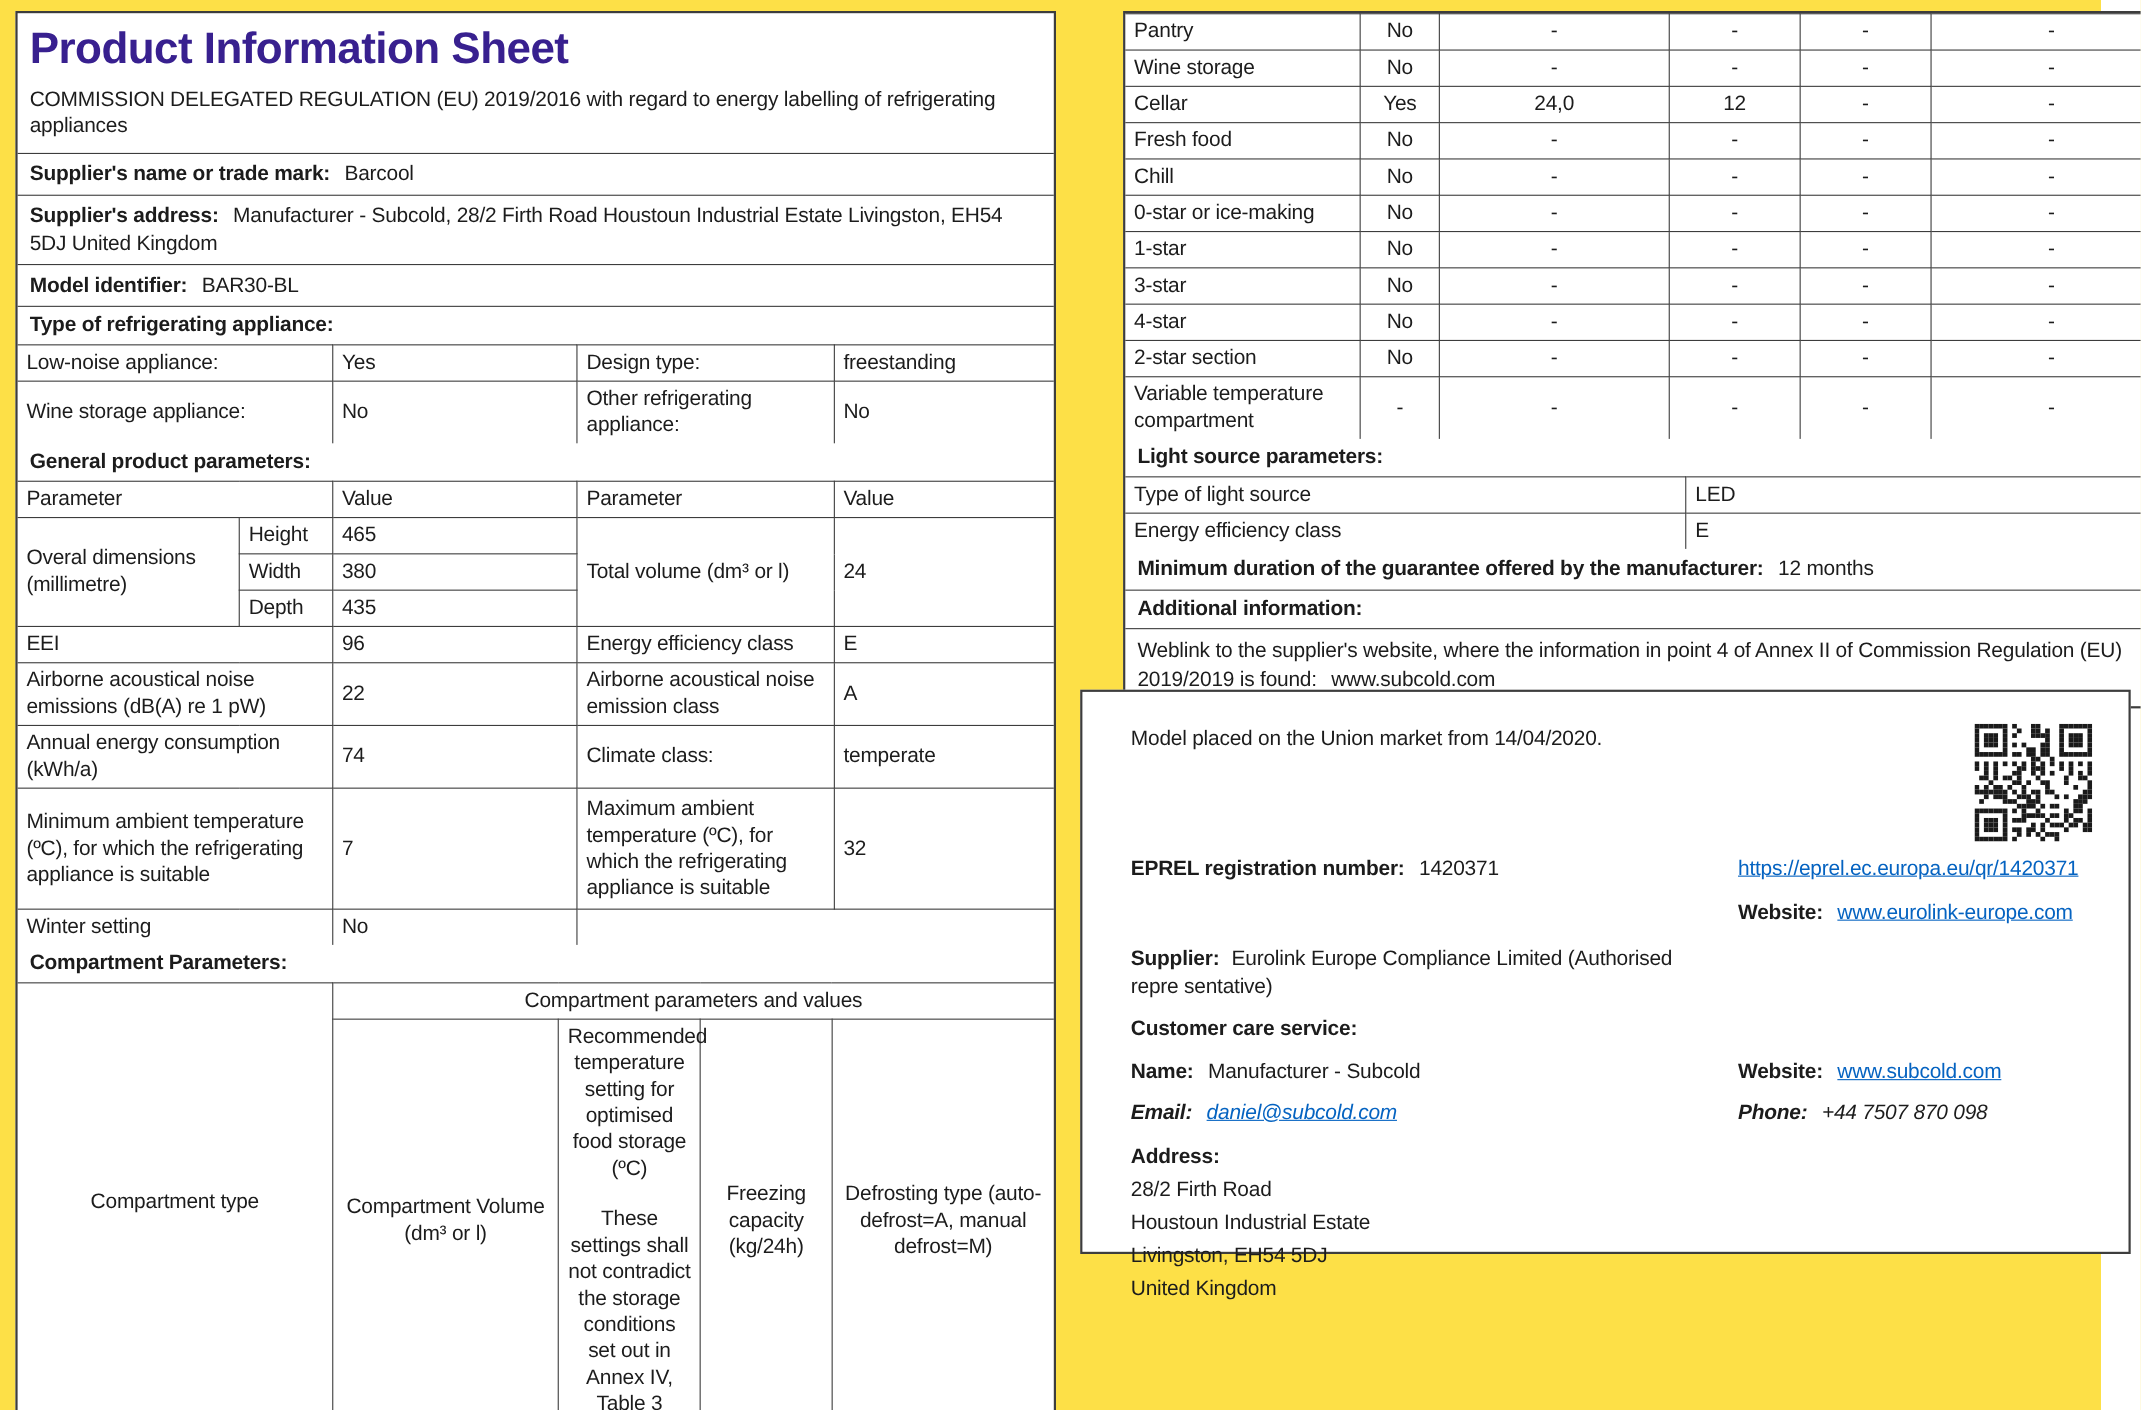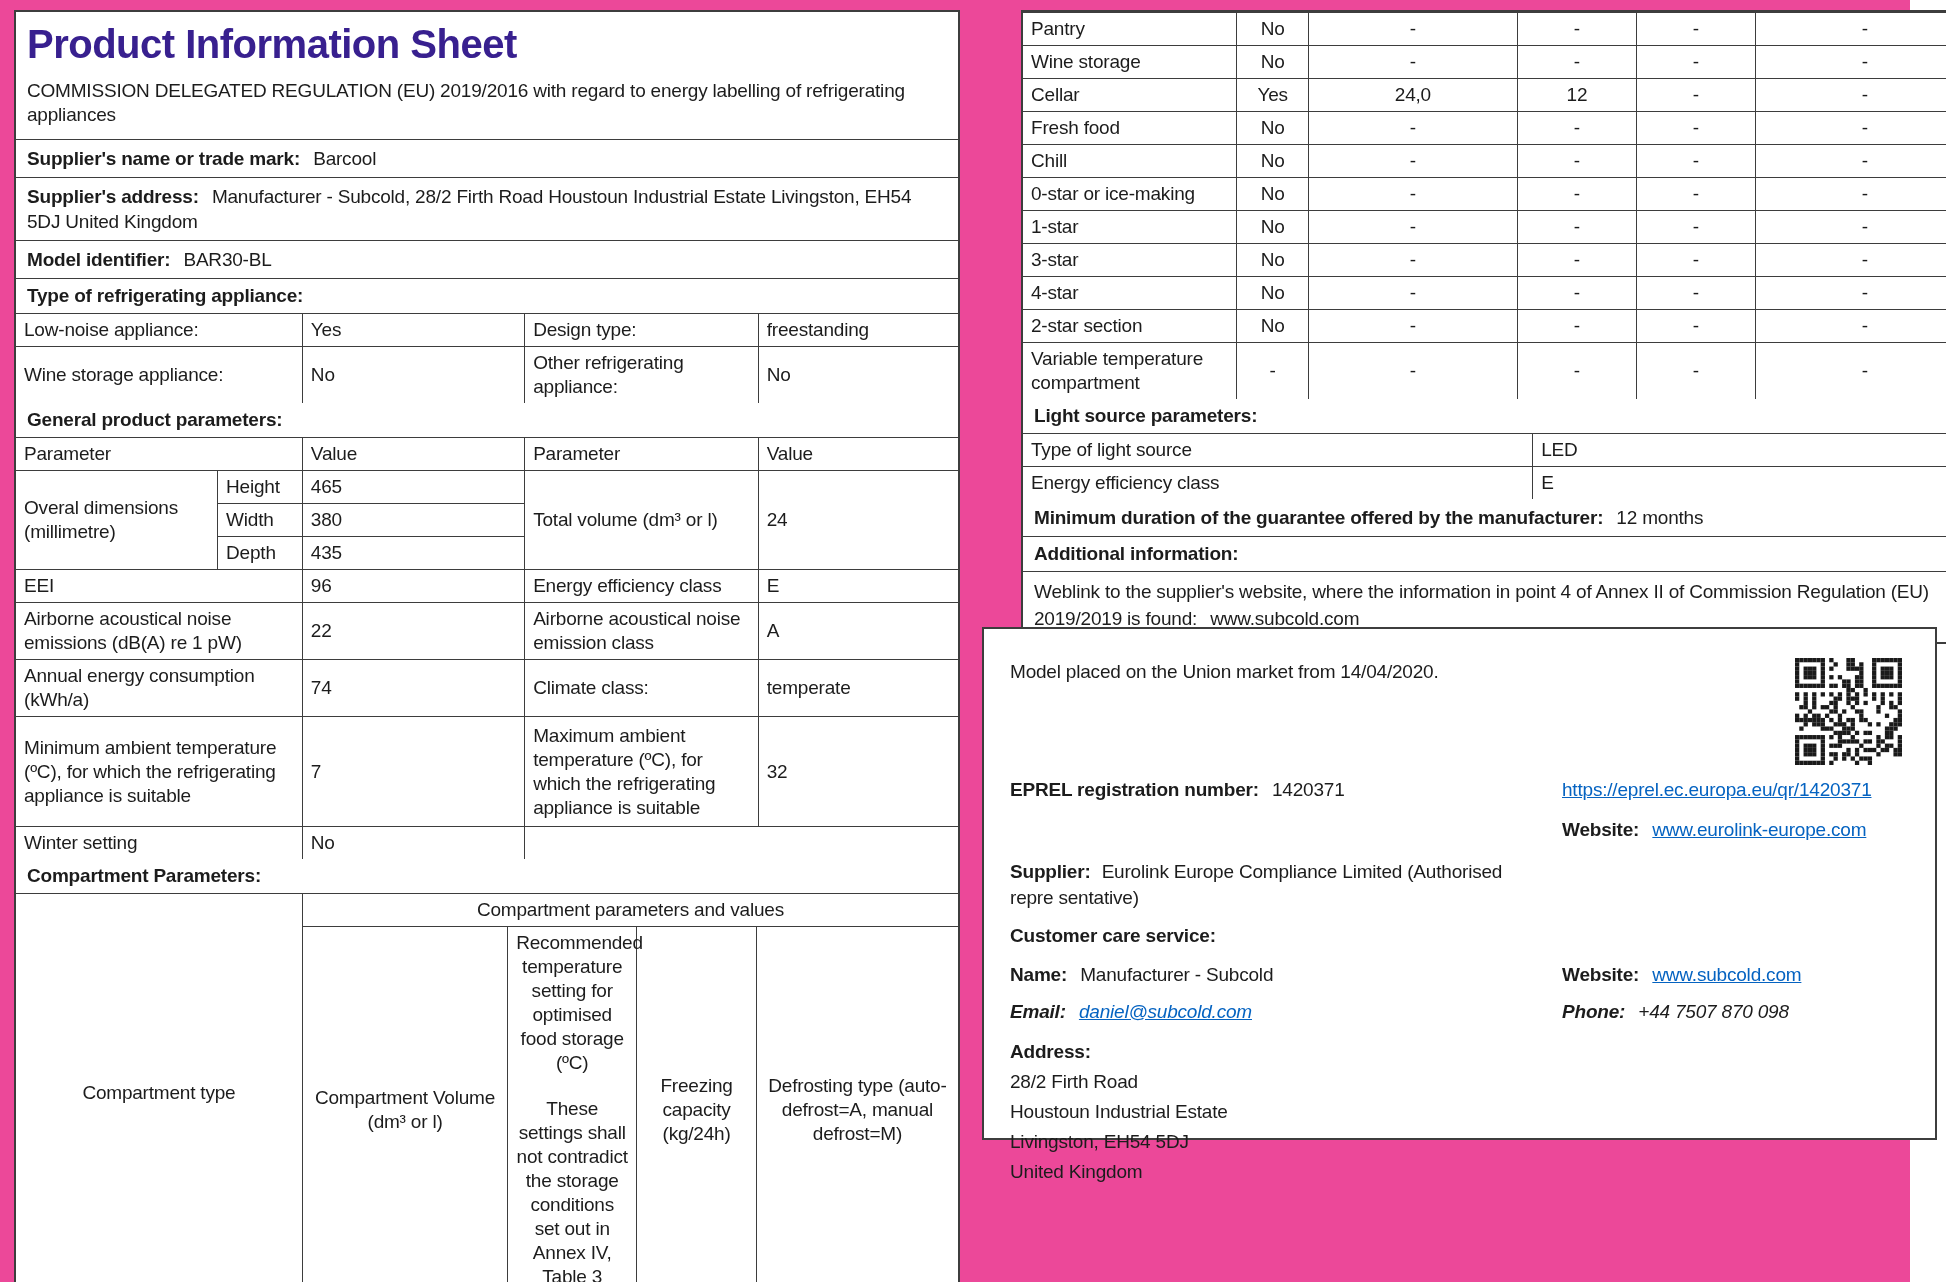--- a/index.html
+++ b/index.html
@@ -1,29 +1,29 @@
 <!DOCTYPE html>
 <html><head>
 <meta charset="utf-8">
 <style>
   * { box-sizing: border-box; margin: 0; padding: 0; }
   html,body { background: #ffffff; }
   #page {
     position: relative;
     width: 1910px; height: 1282px;
-    background: #ec4899;
+    background: #fde047;
     font-family: "Liberation Sans", "DejaVu Sans", sans-serif;
     font-size: 19px;
     color: #1c1c1c;
     letter-spacing: -0.2px;
   }
   .panel { position: absolute; background: #fff; border: 2px solid #3d3d3d; }
   #left-panel  { left: 14px;  top: 10px; width: 946px; }
   #right-top   { left: 1021px; top: 10px; width: 955px; }
-  #right-info  { left: 982px; top: 627px; width: 955px; height: 513px; padding: 20px 26px; }
+  #right-info  { left: 982px; top: 627px; width: 955px; height: 513px; padding: 20px 44px; }
 
   .sec { padding: 6px 11px; }
   .sec.bt { border-top: 1.5px solid #3d3d3d; }
   .hdr { padding: 10px 11px 12px 11px; }
   .title { font-size: 40px; font-weight: 700; color: #38208f; letter-spacing: -0.5px; }
   .reg { margin-top: 12px; line-height: 24px; }
   .lbl { font-weight: 700; }
   .kv .val { margin-left: 8px; }
   .kv { line-height: 25px; }
 

